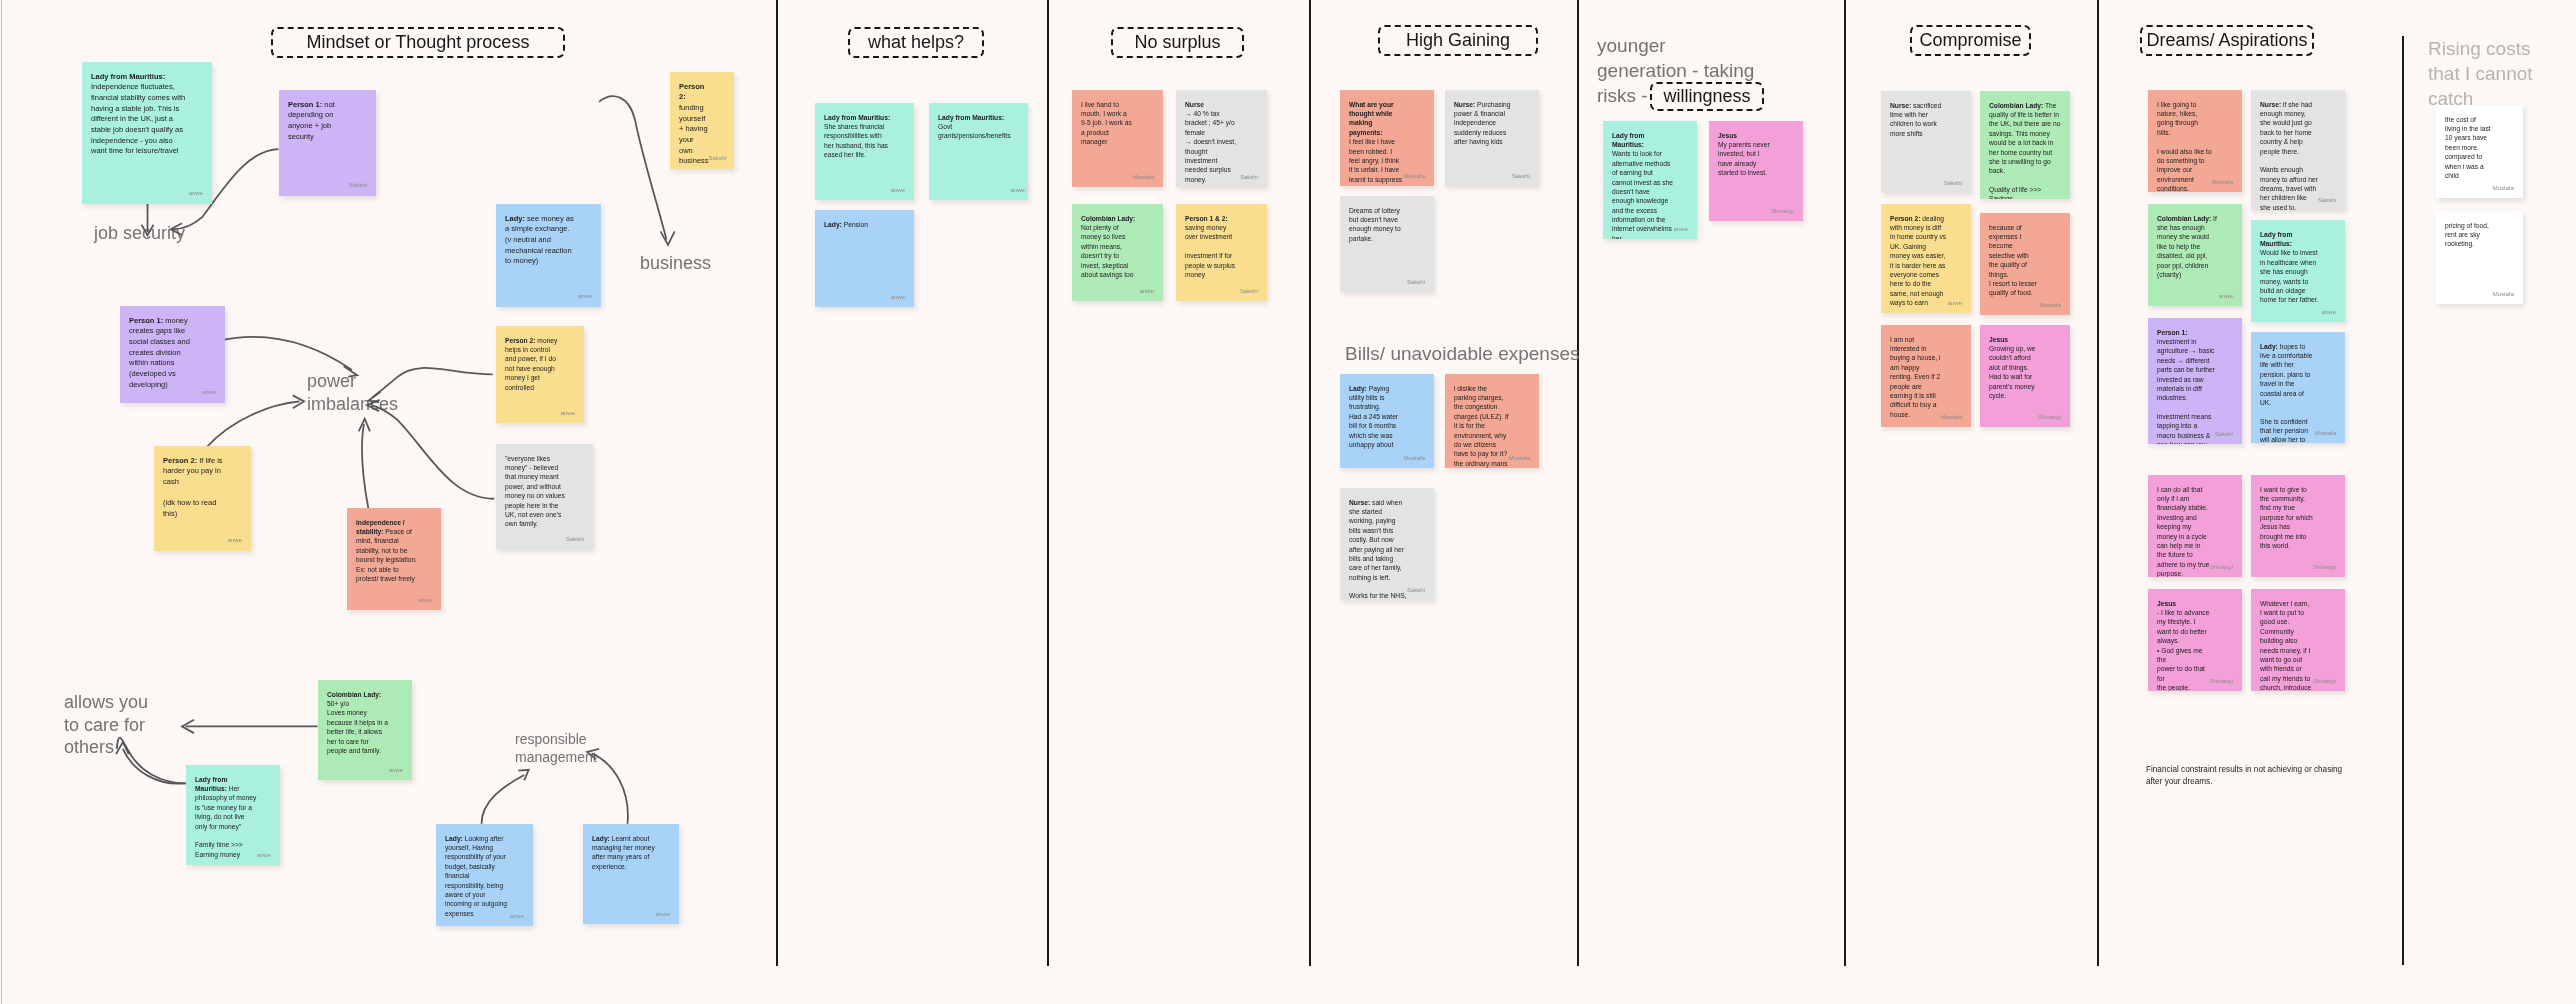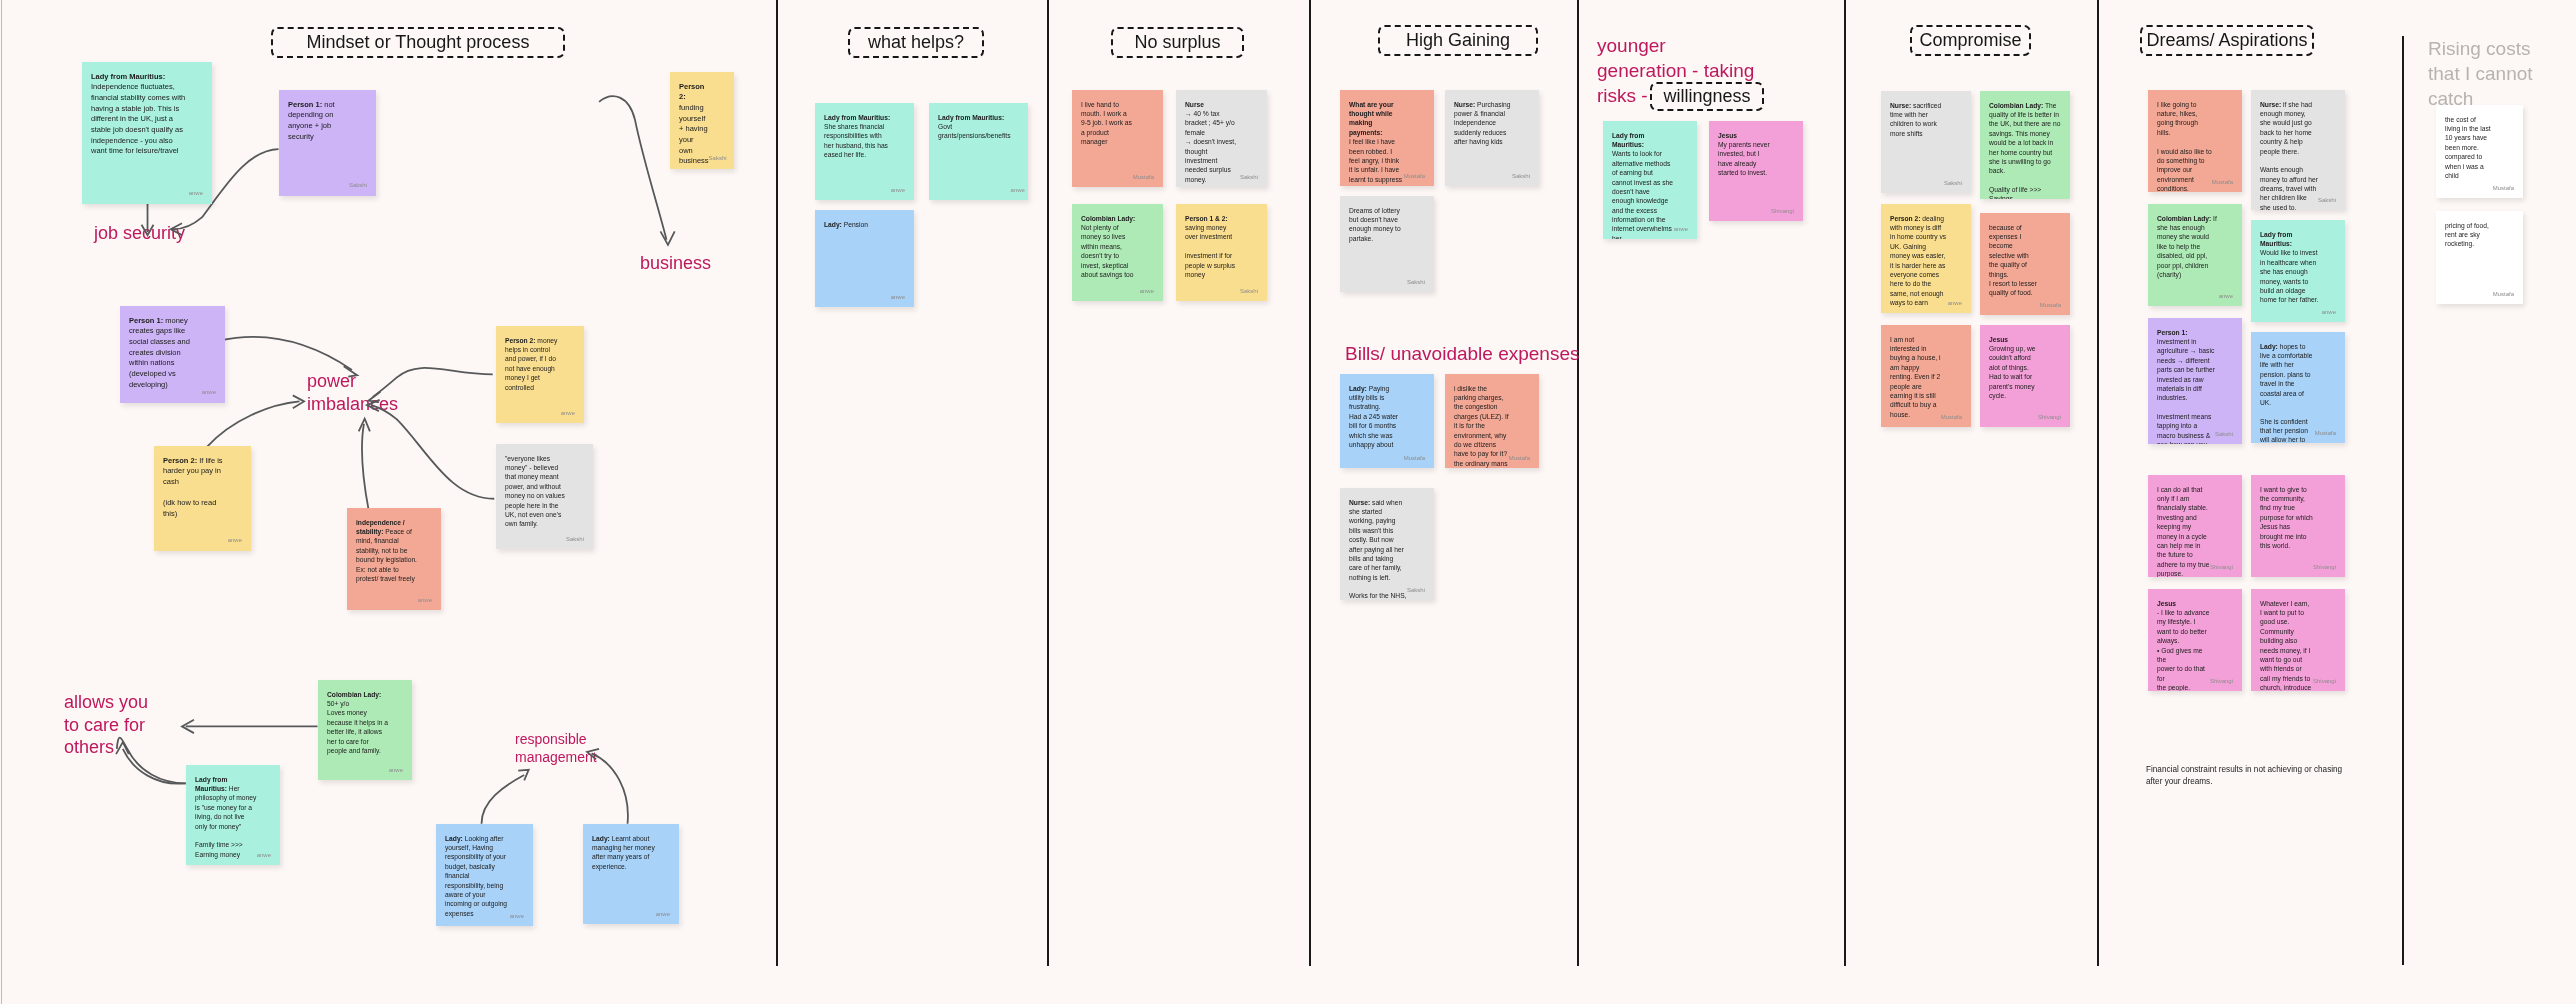--- a/index.html
+++ b/index.html
@@ -27,21 +27,21 @@
     font-size:18px;
     white-space:nowrap;
     background:transparent;
     box-sizing:border-box;
   }
 
   
   .heading{
     position:absolute;
     font-size:19px;
-    color:#be185d;
+    color:#737373;
     line-height:1.32;
     white-space:pre-line;
   }
   .heading.muted{color:#b8b2b0;font-size:19px;}
   .heading.mid{font-size:14px;}
   .heading.node{font-size:18px;line-height:1.25;}
 
   
   .note{
     position:absolute;
@@ -179,20 +179,24 @@
       <div class="author">anwe</div>
     </div>
     <div class="note c-purple" style="left: 279px; top: 90px; width: 97px; height: 106px;">
       <div class="body"><b>Person 1:</b> not depending on anyone + job security</div>
       <div class="author">Sakshi</div>
     </div>
     <div class="note c-yellow" style="left: 670px; top: 72px; width: 64px; height: 97px;">
       <div class="body"><b>Person 2:</b> funding yourself + having your own business = self reliance → freedom</div>
       <div class="author">Sakshi</div>
     </div>
+    <div class="note c-blue" style="left: 496px; top: 204px; width: 105px; height: 103px;">
+      <div class="body"><b>Lady:</b> see money as a simple exchange. (v neutral and mechanical reaction to money)</div>
+      <div class="author">anwe</div>
+    </div>
     <div class="note c-purple" style="left: 120px; top: 306px; width: 105px; height: 97px;">
       <div class="body"><b>Person 1:</b> money creates gaps like social classes and creates division within nations (developed vs developing)</div>
       <div class="author">anwe</div>
     </div>
     <div class="note c-yellow sm" style="left: 496px; top: 326px; width: 88px; height: 97px;">
       <div class="body"><b>Person 2:</b> money helps in control and power, if I do not have enough money I get controlled</div>
       <div class="author">anwe</div>
     </div>
     <div class="note c-yellow" style="left: 154px; top: 446px; width: 97px; height: 105px;">
       <div class="body"><b>Person 2:</b> If life is harder you pay in cash

